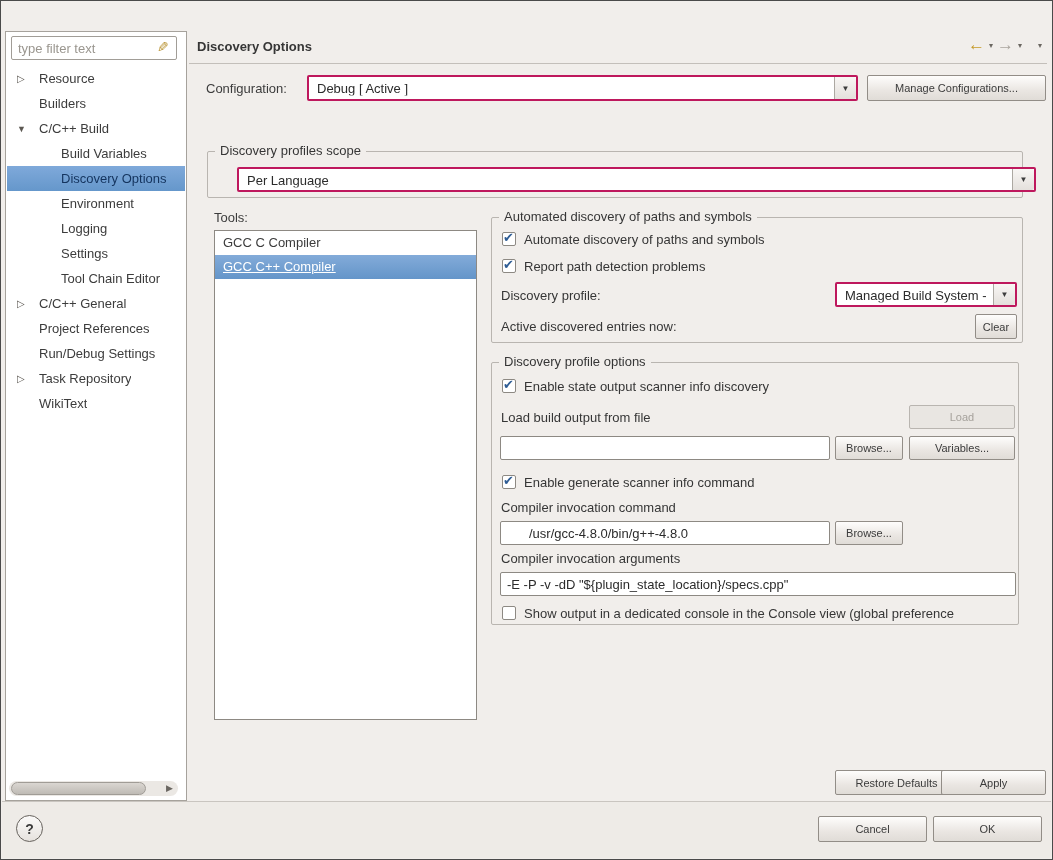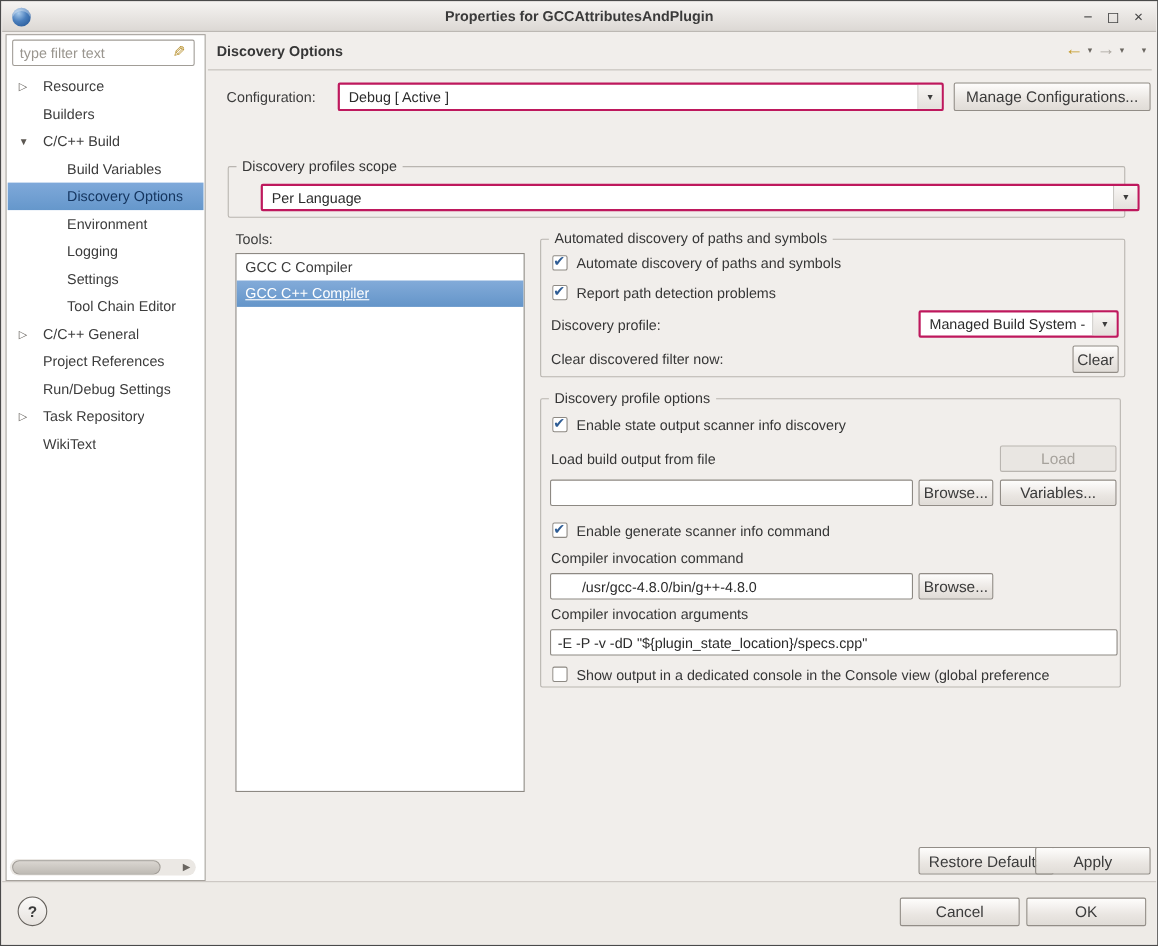--- a/index.html
+++ b/index.html
@@ -45,21 +45,21 @@
   .nav-menu { margin-left:12px; }
   .header-sep { position:absolute; left:188px; top:62px; width:858px; height:1px; background:#c3bfba; }
 
   
   .combo { position:absolute; background:#fff; border:2px solid #be185d; border-radius:2px; }
   .combo-value { position:absolute; left:8px; right:27px; top:50%; transform:translateY(-50%);
                  white-space:nowrap; overflow:hidden; color:#2b2b2b; }
   .combo-arrow { position:absolute; right:0; top:0; bottom:0; width:22px; display:flex; align-items:center; justify-content:center;
                  font-size:8px; color:#3c3c3c; border-left:1px solid #aca8a2;
                  background:linear-gradient(#f8f6f4,#e4e0dc); border-radius:0 2px 2px 0; }
-  .btn { position:absolute; font-family:inherit; font-size:14px; color:#3b3b3b;
+  .btn { position:absolute; font-family:inherit; font-size:11px; color:#3b3b3b;
          background:linear-gradient(#fefdfc,#eae6e2 60%,#e0dcd7); border:1px solid #928d87; border-radius:2px;
          white-space:nowrap; overflow:hidden; }
   .btn.disabled { color:#a6a29c; background:#e9e6e2; border-color:#b9b5b0; }
   .text-input { position:absolute; border:1px solid #8d8983; border-radius:2px; background:#fff;
                 font:13px "Liberation Sans",sans-serif; padding:0 6px; color:#2b2b2b; }
   .group { position:absolute; border:1px solid #b9b5b0; border-radius:2px; }
   .legend { position:absolute; top:-9px; left:7px; background:#f1eeeb; padding:0 5px; white-space:nowrap; color:#363636; }
   .field-label { position:absolute; white-space:nowrap; color:#363636; }
   .cb-row { position:absolute; left:10px; right:4px; height:18px; display:flex; align-items:center; gap:8px; overflow:hidden; }
   .checkbox { flex:0 0 14px; width:14px; height:14px; background:#fff; border:1px solid #8d8983; border-radius:2px; position:relative; }
@@ -106,29 +106,20 @@
               border:1px solid #66625d; background:linear-gradient(#fbfaf9,#e6e2de);
               font:bold 14px "Liberation Sans",sans-serif; color:#3b3b3b; }
   .cancel-btn { left:816px; top:14px; width:109px; height:26px; }
   .ok-btn { left:931px; top:14px; width:109px; height:26px; }
 </style>
 </head>
 <body>
 
 <div class="window">
 
-  <div class="titlebar">
-    <span class="app-icon"></span>
-    <span class="title">Properties for GCCAttributesAndPlugin</span>
-    <span class="win-controls">
-      <span class="wc">−</span>
-      <span class="wc">◻</span>
-      <span class="wc">×</span>
-    </span>
-  </div>
 
   <div class="sidebar">
     <input class="filter-input" placeholder="type filter text" style="">
     <span class="filter-icon">✎</span>
     <div class="tree">
         <div class="tree-item">
           <span class="expander collapsed">▷</span>
           <span class="tree-label">Resource</span>
         </div>
         <div class="tree-item">
@@ -232,21 +223,21 @@
       <span class="checkbox checked"></span>
       <span class="cb-label">Automate discovery of paths and symbols</span>
     </div>
 
     <div class="field-label" style="left:9px; top:70px;">Discovery profile:</div>
     <div class="combo profile-combo">
       <span class="combo-value">Managed Build System -</span>
       <span class="combo-arrow">▼</span>
     </div>
 
-    <div class="field-label" style="left:9px; top:101px;">Clear discovered filter now:</div>
+    <div class="field-label" style="left:9px; top:101px;">Active discovered entries now:</div>
     <button class="btn clear-btn">Clear</button>
   </div>
 
   <div class="group options-group">
     <span class="legend">Discovery profile options</span>
 
     <div class="cb-row" style="top:14px;">
       <span class="checkbox checked"></span>
       <span class="cb-label">Enable state output scanner info discovery</span>
     </div>

